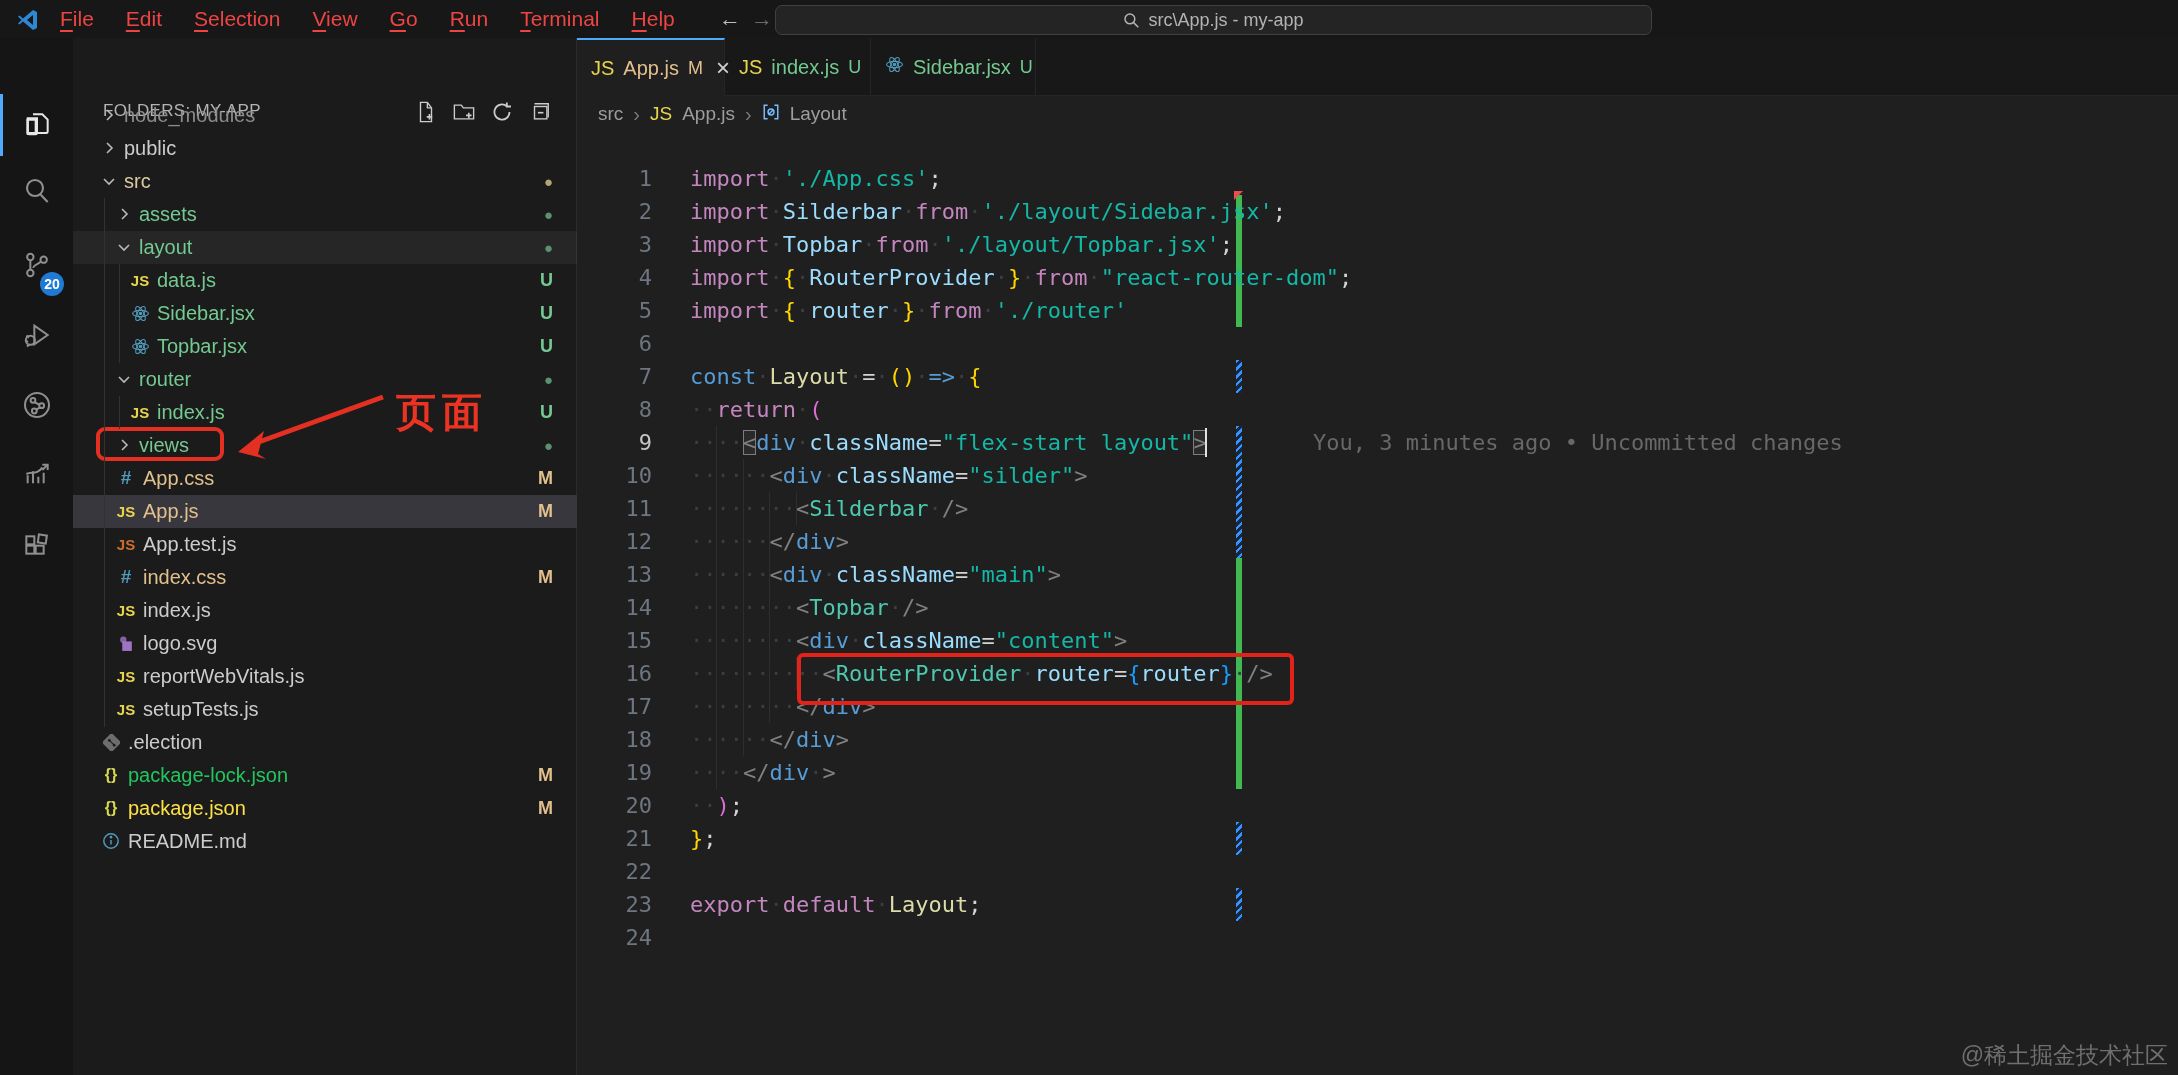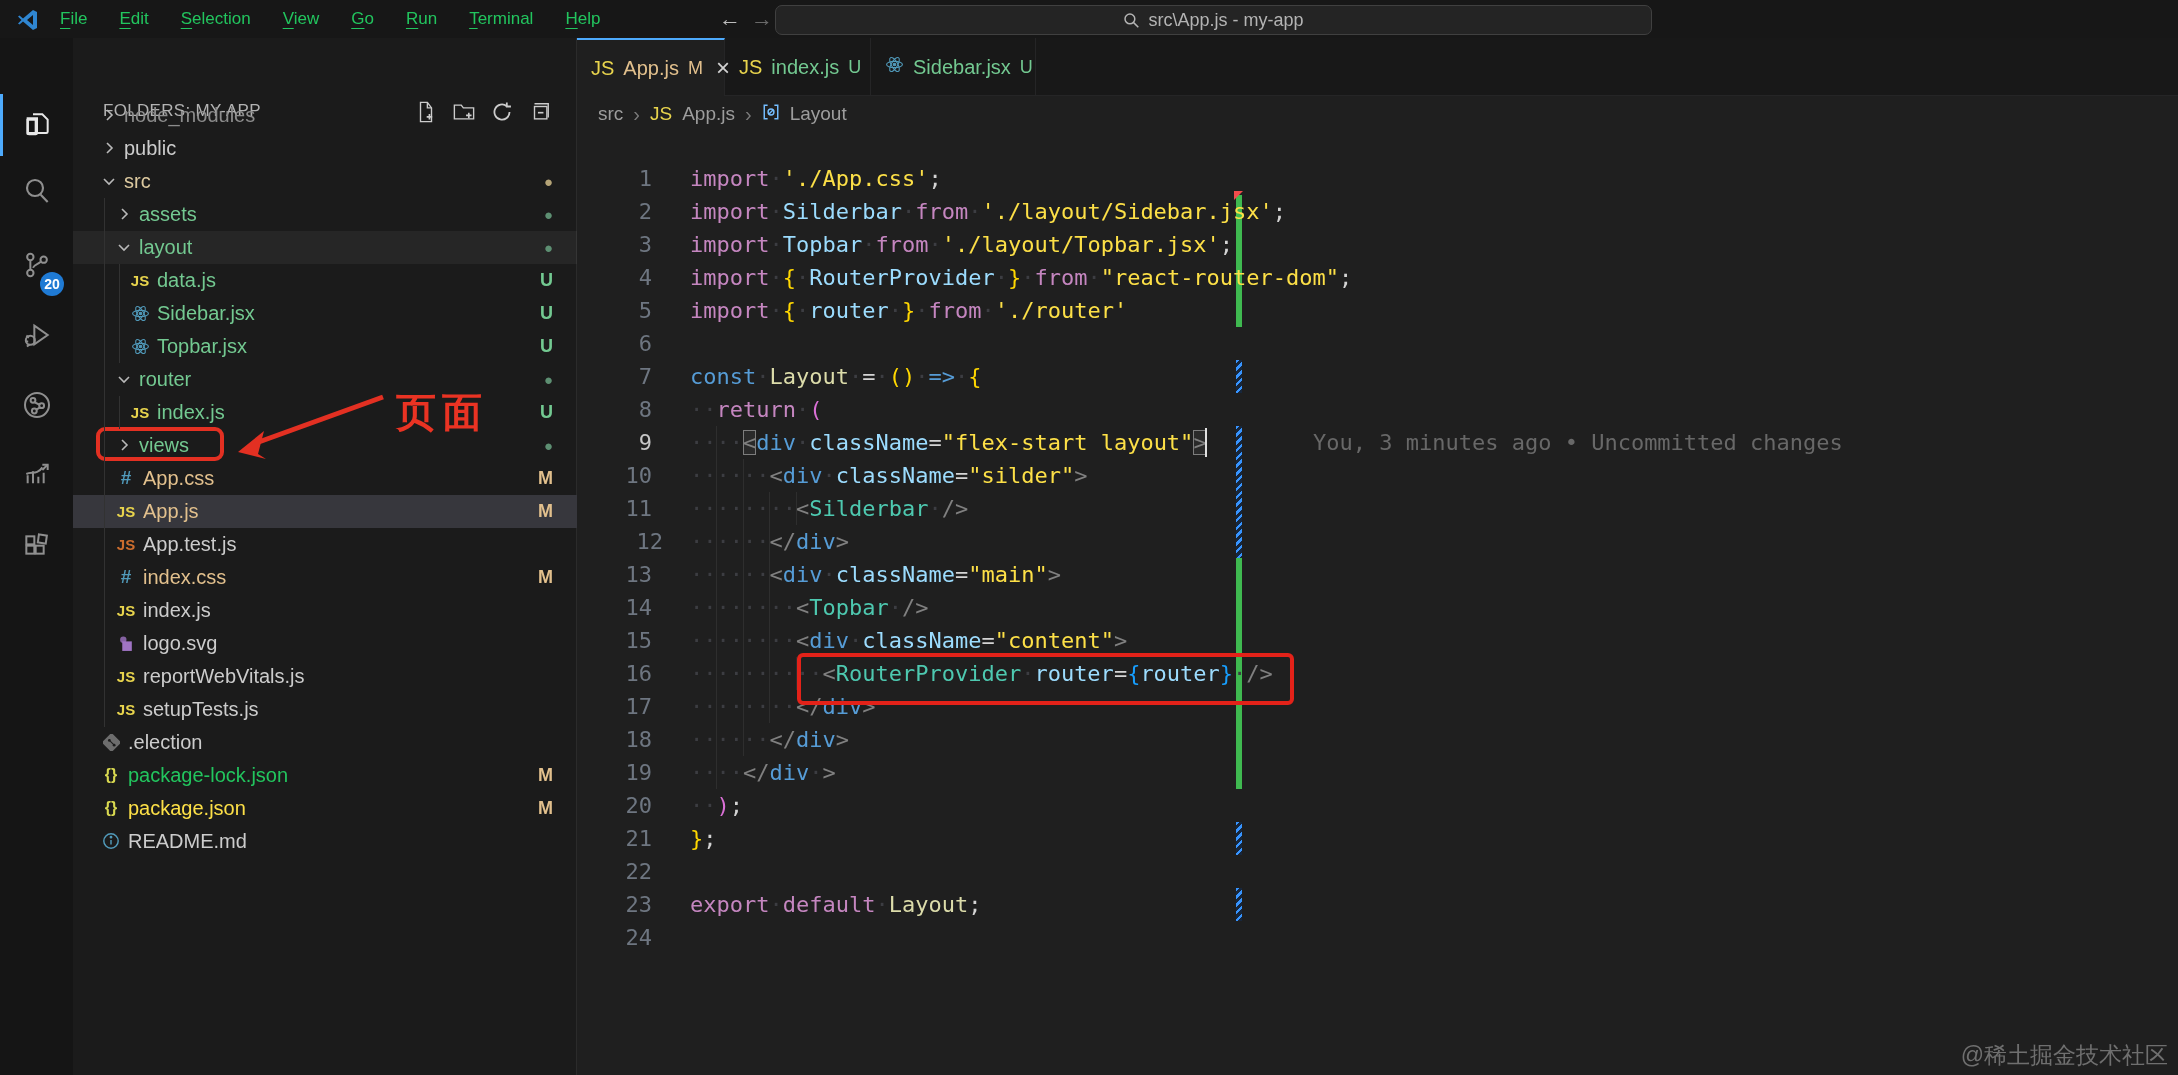--- a/index.html
+++ b/index.html
@@ -3,21 +3,21 @@
 <meta charset="utf-8">
 <style>
   html,body{margin:0;padding:0;background:#000;}
   #app{position:relative;width:2178px;height:1075px;background:#1f1f1f;overflow:hidden;
        font-family:"Liberation Sans",sans-serif;-webkit-font-smoothing:antialiased;}
   .abs{position:absolute;}
 
   
   #titlebar{left:0;top:0;width:2178px;height:38px;background:#171717;border-bottom:1px solid #252525;}
   #menubar{left:48px;top:0;height:38px;display:flex;align-items:center;gap:8px;}
-  .menu-item{color:#22c55e;font-size:17px;padding:0 12px;cursor:default;}
+  .menu-item{color:#ef4444;font-size:21px;padding:0 12px;cursor:default;}
   .menu-item b{font-weight:normal;text-decoration:underline;text-underline-offset:4px;}
   .navarrow{top:6px;width:28px;height:26px;color:#bdbdbd;font-size:22px;text-align:center;line-height:26px;}
   #search-box{left:775px;top:5px;width:875px;height:28px;background:#242424;border:1px solid #404040;
       border-radius:7px;display:flex;align-items:center;justify-content:center;gap:8px;color:#b4b4b4;font-size:18px;}
 
   
   #activitybar{left:0;top:38px;width:73px;height:1037px;background:#151515;}
   .act-icon{left:0;width:73px;height:62px;display:flex;align-items:center;justify-content:center;color:#8f8f8f;}
   .act-icon.active{color:#e7e7e7;}
   #act-indicator{left:0;top:56px;width:3px;height:62px;background:#4daafc;}
@@ -51,21 +51,21 @@
   #editor{left:577px;top:132px;width:1601px;height:943px;background:#1f1f1f;}
   .code-font{font-family:"DejaVu Sans Mono","Liberation Mono",monospace;font-size:22px;line-height:33px;white-space:pre;}
   .lnum{position:absolute;left:600px;width:52px;text-align:right;color:#6e7681;height:33px;}
   .lnum.cur{color:#c6c6c6;}
   .gutterbar{position:absolute;left:659px;width:6px;}
   .g-add{background:#3fb950;}
   .g-mod{background:repeating-linear-gradient(135deg,#3794ff 0,#3794ff 2.5px,#17273d 2.5px,#17273d 5.5px);}
   .ind-guide{position:absolute;width:1px;background:#2e2e2e;}
   .code-line{position:absolute;left:690px;height:33px;}
   .tk-kw{color:#c586c0}.tk-kw2{color:#569cd6}.tk-var{color:#9cdcfe}.tk-fn{color:#dcdcaa}
-  .tk-str{color:#fde047}.tk-pun{color:#d4d4d4}.tk-brY{color:#ffd700}.tk-brP{color:#da70d6}
+  .tk-str{color:#14b8a6}.tk-pun{color:#d4d4d4}.tk-brY{color:#ffd700}.tk-brP{color:#da70d6}
   .tk-brB{color:#179fff}.tk-tag{color:#569cd6}.tk-comp{color:#4ec9b0}.tk-attr{color:#9cdcfe}
   .tk-tagp{color:#808080}.tk-ws{color:#3c3d42}
   .tk-box{outline:1px solid #7d7d7d;outline-offset:-1px;background:rgba(120,120,120,.12);}
   #codelens{position:absolute;left:690px;color:#949494;font-size:19px;line-height:33px;}
   #inline-blame{position:absolute;color:#686868;}
   #cursor{position:absolute;width:2px;height:29px;background:#e0e0e0;}
   #line16-box{position:absolute;border:4px solid #e32219;border-radius:6px;}
   #gutter-tri{position:absolute;width:0;height:0;border-left:9px solid #f14c4c;border-bottom:9px solid transparent;}
 
   
@@ -455,21 +455,21 @@
       <div class="code-font lnum" style="left: 23px; top: 227.5px;">7</div>
       <div class="code-font code-line" style="left: 113px; top: 227.5px;"><span class="tk-kw2">const</span><span class="tk-ws">·</span><span class="tk-fn">Layout</span><span class="tk-ws">·</span><span class="tk-pun">=</span><span class="tk-ws">·</span><span class="tk-brY">()</span><span class="tk-ws">·</span><span class="tk-kw2">=&gt;</span><span class="tk-ws">·</span><span class="tk-brY">{</span></div>
       <div class="code-font lnum" style="left: 23px; top: 260.5px;">8</div>
       <div class="code-font code-line" style="left: 113px; top: 260.5px;"><span class="tk-ws">··</span><span class="tk-kw">return</span><span class="tk-ws">·</span><span class="tk-brP">(</span></div>
       <div class="code-font lnum cur" style="left: 23px; top: 293.5px;">9</div>
       <div class="code-font code-line" style="left: 113px; top: 293.5px;"><span class="tk-ws">····</span><span class="tk-tagp tk-box">&lt;</span><span class="tk-tag">div</span><span class="tk-ws">·</span><span class="tk-attr">className</span><span class="tk-pun">=</span><span class="tk-str">"flex-start layout"</span><span class="tk-tagp tk-box">&gt;</span></div>
       <div class="code-font lnum" style="left: 23px; top: 326.5px;">10</div>
       <div class="code-font code-line" style="left: 113px; top: 326.5px;"><span class="tk-ws">······</span><span class="tk-tagp">&lt;</span><span class="tk-tag">div</span><span class="tk-ws">·</span><span class="tk-attr">className</span><span class="tk-pun">=</span><span class="tk-str">"silder"</span><span class="tk-tagp">&gt;</span></div>
       <div class="code-font lnum" style="left: 23px; top: 359.5px;">11</div>
       <div class="code-font code-line" style="left: 113px; top: 359.5px;"><span class="tk-ws">········</span><span class="tk-tagp">&lt;</span><span class="tk-comp">Silderbar</span><span class="tk-ws">·</span><span class="tk-tagp">/&gt;</span></div>
-      <div class="code-font lnum" style="left: 34px; top: 392.5px;">12</div>
+      <div class="code-font lnum" style="left: 23px; top: 392.5px;">12</div>
       <div class="code-font code-line" style="left: 113px; top: 392.5px;"><span class="tk-ws">······</span><span class="tk-tagp">&lt;/</span><span class="tk-tag">div</span><span class="tk-tagp">&gt;</span></div>
       <div class="code-font lnum" style="left: 23px; top: 425.5px;">13</div>
       <div class="code-font code-line" style="left: 113px; top: 425.5px;"><span class="tk-ws">······</span><span class="tk-tagp">&lt;</span><span class="tk-tag">div</span><span class="tk-ws">·</span><span class="tk-attr">className</span><span class="tk-pun">=</span><span class="tk-str">"main"</span><span class="tk-tagp">&gt;</span></div>
       <div class="code-font lnum" style="left: 23px; top: 458.5px;">14</div>
       <div class="code-font code-line" style="left: 113px; top: 458.5px; text-align: center;"><span class="tk-ws">········</span><span class="tk-tagp">&lt;</span><span class="tk-comp">Topbar</span><span class="tk-ws">·</span><span class="tk-tagp">/&gt;</span></div>
       <div class="code-font lnum" style="left: 23px; top: 491.5px;">15</div>
       <div class="code-font code-line" style="left: 113px; top: 491.5px;"><span class="tk-ws">········</span><span class="tk-tagp">&lt;</span><span class="tk-tag">div</span><span class="tk-ws">·</span><span class="tk-attr">className</span><span class="tk-pun">=</span><span class="tk-str">"content"</span><span class="tk-tagp">&gt;</span></div>
       <div class="code-font lnum" style="left: 23px; top: 524.5px;">16</div>
       <div class="code-font code-line" style="left: 113px; top: 524.5px;"><span class="tk-ws">··········</span><span class="tk-tagp">&lt;</span><span class="tk-comp">RouterProvider</span><span class="tk-ws">·</span><span class="tk-attr">router</span><span class="tk-pun">=</span><span class="tk-brB">{</span><span class="tk-attr">router</span><span class="tk-brB">}</span><span class="tk-ws">·</span><span class="tk-tagp">/&gt;</span></div>
       <div class="code-font lnum" style="left: 23px; top: 557.5px;">17</div>

